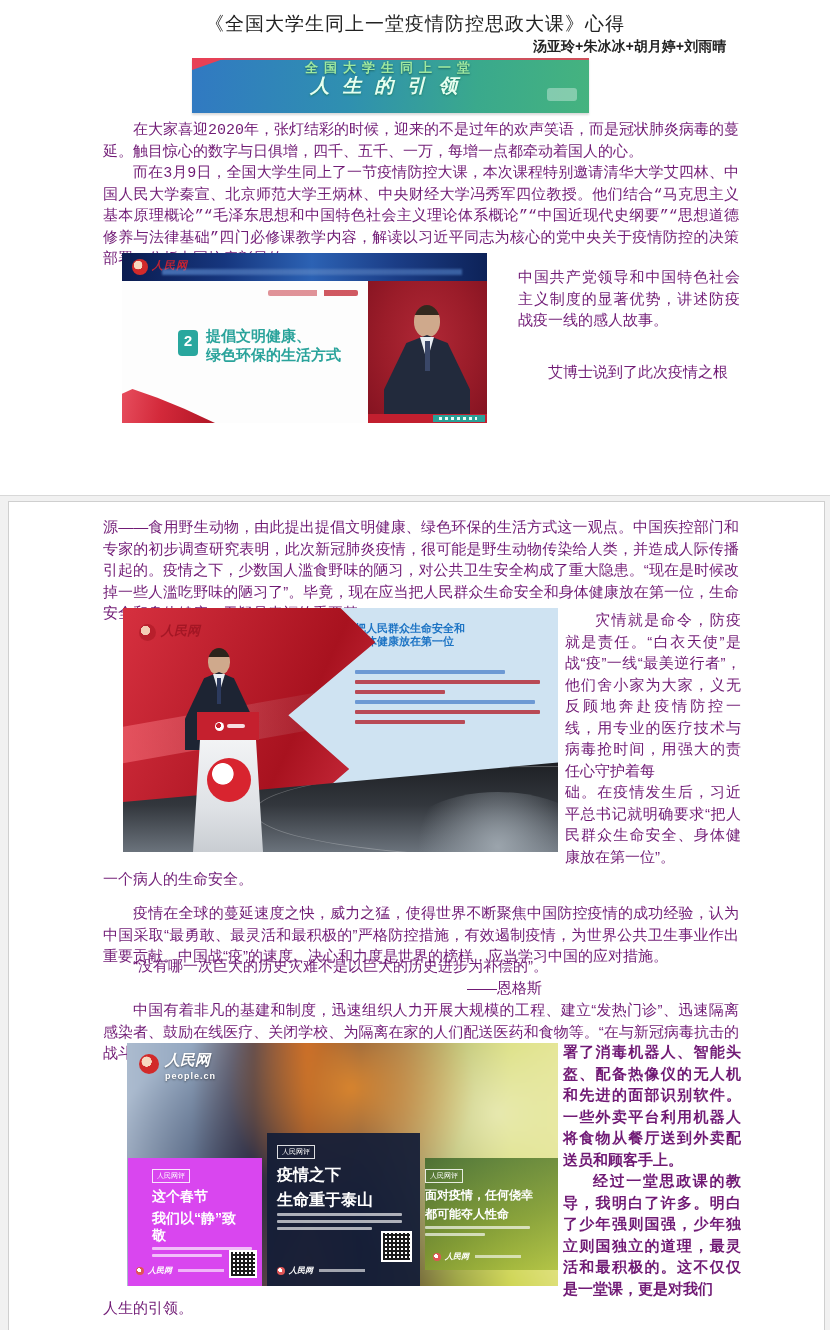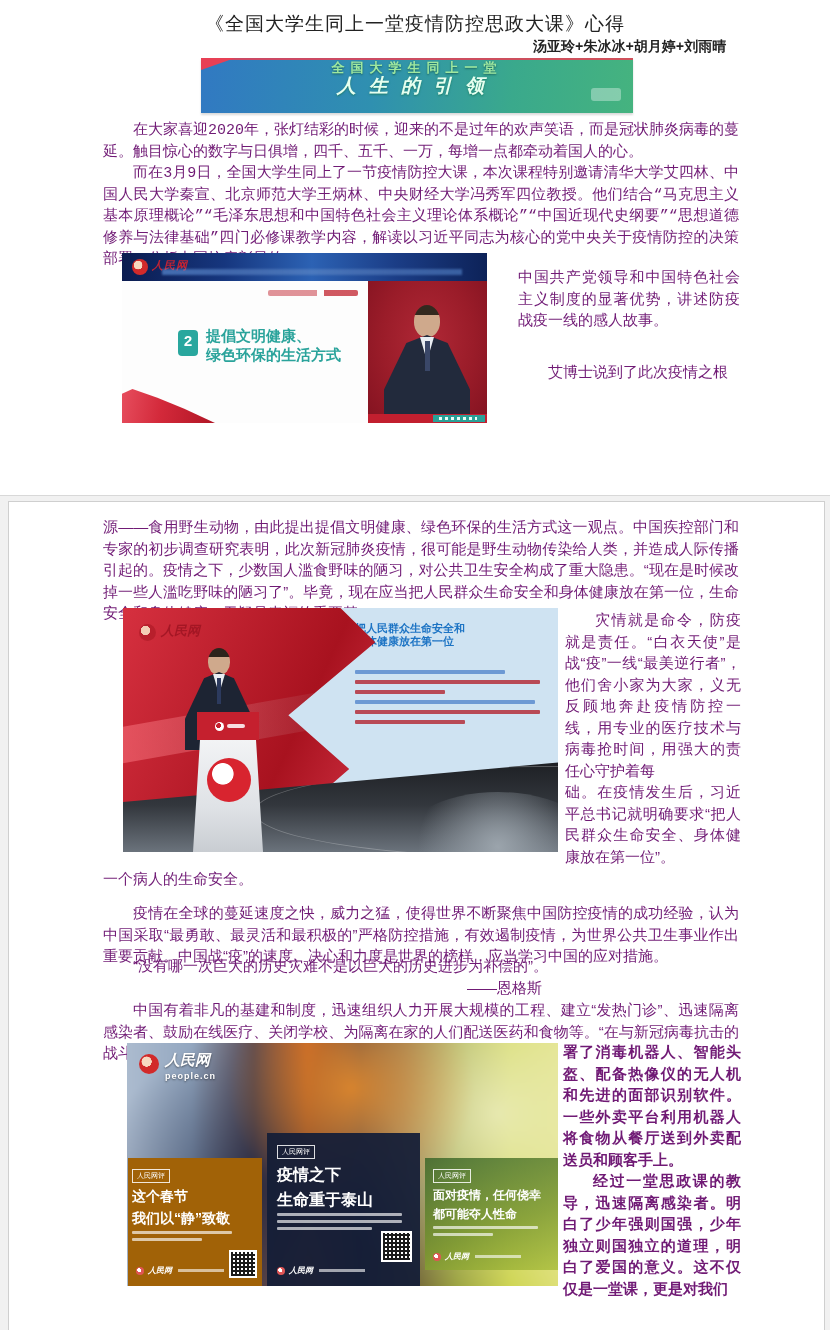--- a/index.html
+++ b/index.html
@@ -11,23 +11,23 @@
     -webkit-font-smoothing:antialiased;
   }
   .page{position:absolute;background:#ffffff;overflow:hidden;}
   #page1{left:0;top:0;width:830px;height:495px;border-bottom:1px solid #d8d8d8;font-family:Liberation Mono, monospace;}
   #page2{left:8px;top:501px;width:817px;height:829px;border:1px solid #cfcfcf;border-bottom:none;box-sizing:border-box;}
 
   .doc-title{position:absolute;left:0;right:0;top:11px;text-align:center;font-size:19px;letter-spacing:1px;color:#222;}
   .authors{position:absolute;top:38px;left:533px;font-size:14px;font-weight:bold;color:#222;}
 
   
-  .banner{position:absolute;left:201px;top:58px;width:432px;height:55px;overflow:hidden;
+  .banner{position:absolute;left:192px;top:58px;width:374px;height:55px;overflow:hidden;
     background:linear-gradient(95deg,#3179c2 0%,#2f90b0 40%,#3aa98c 72%,#45b37f 100%);
-    box-shadow:0 2px 2px rgba(0,0,0,.15);}
+    box-shadow:0 2px 2px rgba(0,0,0,.15);padding-left:23px;}
   .bn-redstrip{position:absolute;left:0;top:0;right:0;height:2px;background:rgba(232,64,85,.85);}
   .bn-redcorner{position:absolute;left:0;top:0;width:34px;height:12px;background:#e84055;clip-path:polygon(0 0,100% 0,0 100%);}
   .bn-l1{position:absolute;left:0;right:0;top:1px;text-align:center;font-size:13px;font-weight:bold;letter-spacing:6px;color:#9fe8a0;text-shadow:0 1px 2px #18615a;}
   .bn-l2{position:absolute;left:0;right:0;top:15px;text-align:center;font-size:19px;font-weight:bold;font-style:italic;letter-spacing:13px;color:#e6fff0;text-shadow:0 1px 2px #1a7a62;}
   .bn-l3{position:absolute;left:0;right:0;top:33px;text-align:center;font-size:20px;font-weight:bold;letter-spacing:9px;color:#f2fff5;text-shadow:0 1px 2px #1a7a62;}
   .bn-badge{position:absolute;right:12px;top:30px;width:30px;height:13px;border-radius:3px;background:rgba(255,255,255,.35);}
 
   
   .body-text{position:absolute;font-size:15px;line-height:21.5px;text-align:justify;color:#701a75;}
   .indent{text-indent:30px;}
@@ -121,25 +121,25 @@
   .p-tag{display:inline-block;border:1px solid rgba(255,255,255,.85);font-size:7px;padding:1px 4px;color:#fff;}
   .p-t{font-weight:bold;line-height:1.2;}
   .p-caps div{height:3px;background:rgba(255,255,255,.65);margin-top:4px;border-radius:1px;}
   .p-foot{position:absolute;display:flex;align-items:center;}
   .p-foot .dot{width:8px;height:8px;border-radius:50%;background:radial-gradient(circle at 40% 40%,#fff 0 28%,#e05555 30% 100%);margin-right:4px;}
   .p-foot .nm{font-size:8px;font-weight:bold;font-style:italic;}
   .p-foot .bars{margin-left:6px;width:46px;height:3px;background:rgba(255,255,255,.6);}
   .qr{position:absolute;background-color:#fff;border:2px solid #fff;
     background-image:repeating-linear-gradient(0deg,#1a1a1a 0 2px,transparent 2px 4px),
                      repeating-linear-gradient(90deg,#1a1a1a 0 2px,#fff 2px 4px);}
-  #poster1{left:1px;top:115px;width:134px;height:128px;background:#a16207;padding:6px 4px;box-sizing:border-box;}
+  #poster1{left:1px;top:115px;width:134px;height:128px;background:#d946ef;padding:6px 24px;box-sizing:border-box;}
   #poster1 .p-t{font-size:14px;margin-top:5px;}
   #poster2{left:140px;top:90px;width:153px;height:153px;background:rgba(20,30,55,.94);padding:7px 10px;box-sizing:border-box;}
   #poster2 .p-t{font-size:16px;margin-top:6px;}
-  #poster3{left:298px;top:115px;width:133px;height:112px;padding:6px 8px;box-sizing:border-box;
+  #poster3{left:298px;top:115px;width:133px;height:112px;padding:6px 0;box-sizing:border-box;
     background:linear-gradient(160deg,rgba(55,100,40,.82) 0%,rgba(120,150,45,.82) 60%,rgba(170,190,60,.82) 100%);}
   #poster3 .p-t{font-size:12px;margin-top:5px;}
 </style>
 </head>
 <body>
 
 <div id="page1" class="page">
 
   <div class="doc-title">《全国大学生同上一堂疫情防控思政大课》心得</div>
   <div class="authors">汤亚玲+朱冰冰+胡月婷+刘雨晴</div>
@@ -278,16 +278,17 @@
       <div class="p-foot" style="left:8px;bottom:8px;">
         <div class="dot"></div>
         <div class="nm">人民网</div>
         <div class="bars"></div>
       </div>
     </div>
   </div>
 
   <div style="position:absolute;left:554px;top:539px;font-weight:bold;">
     <div class="body-text" style="position:static;width:178px;">署了消毒机器人、智能头盔、配备热像仪的无人机和先进的面部识别软件。一些外卖平台利用机器人将食物从餐厅送到外卖配送员和顾客手上。</div>
-    <div class="body-text indent" style="position:static;width:178px;">经过一堂思政课的教导，迅速隔离感染者。明白了少年强则国强，少年独立则国独立的道理，明白了爱国的意义。这不仅仅是一堂课，更是对我们</div>
-  </div>
-
+    <div class="body-text indent" style="position:static;width:178px;">经过一堂思政课的教导，我明白了许多。明白了少年强则国强，少年独立则国独立的道理，最灵活和最积极的。这不仅仅是一堂课，更是对我们</div>
+  </div>
+
+  <div class="body-text" style="left:94px;top:795px;width:636px;">人生的引领。</div>
 </div>
 
 </body></html>

